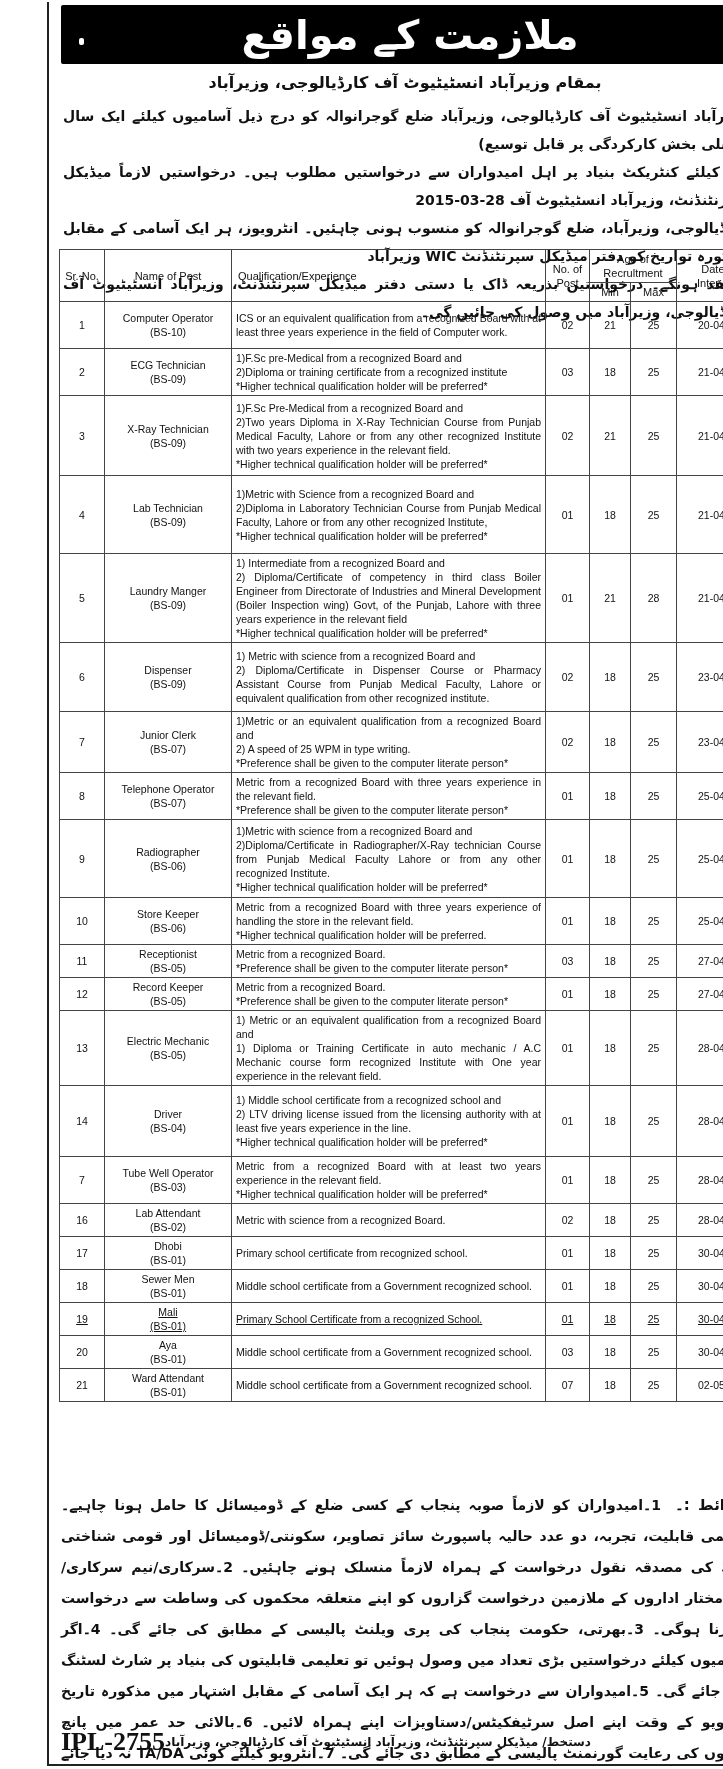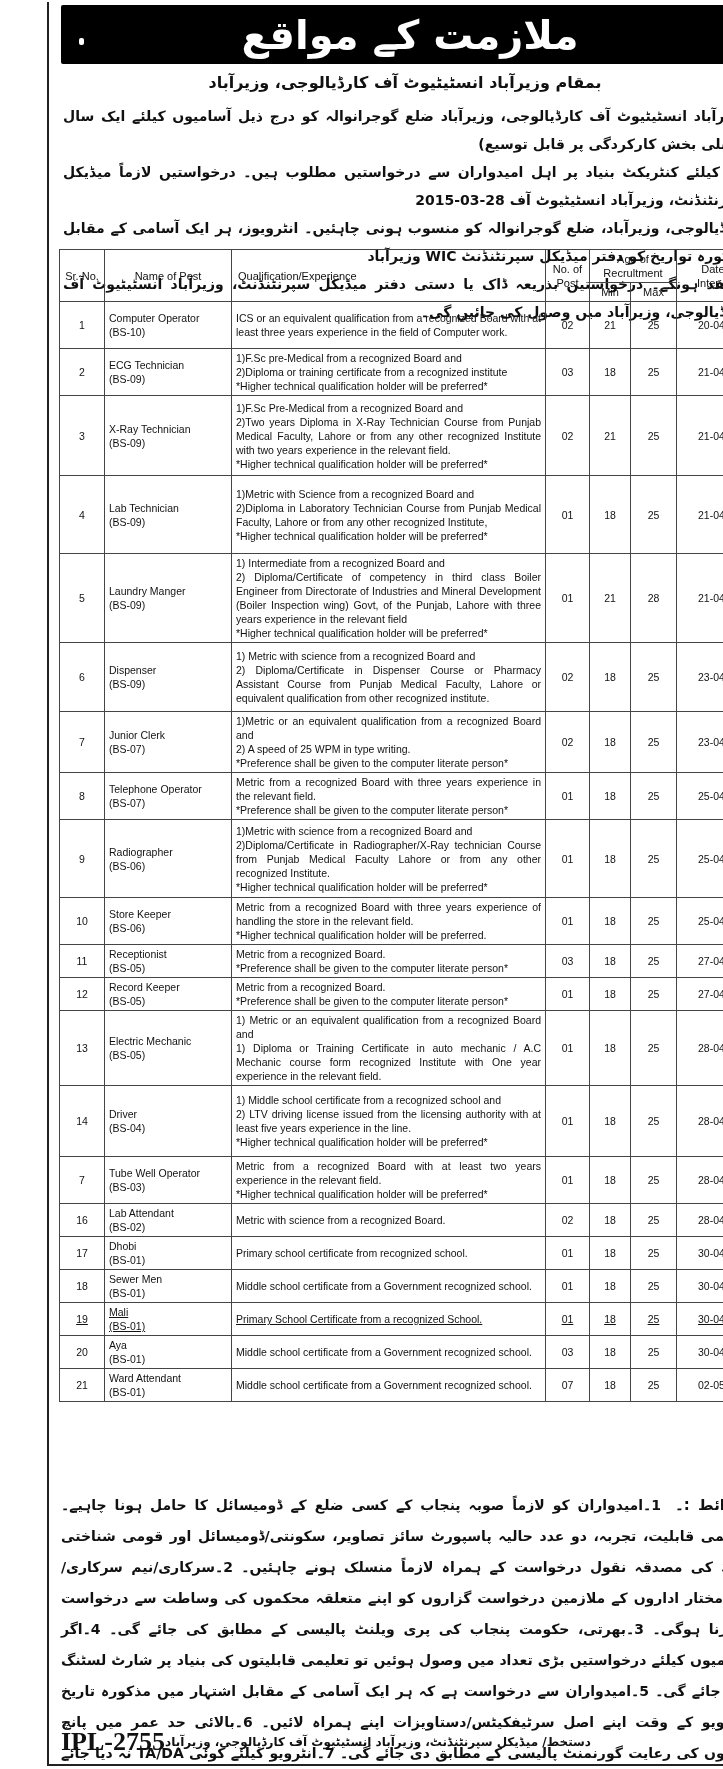--- a/index.html
+++ b/index.html
@@ -36,21 +36,21 @@
   table.posts {
     position: absolute; left: 10px; top: 247px; width: 702px;
     border-collapse: collapse; table-layout: fixed;
     font-family: "Liberation Sans", sans-serif; font-size: 10.5px; line-height: 14px;
   }
   table.posts th, table.posts td { border: 1px solid #444; }
   table.posts th { font-weight: normal; font-size: 11px; text-align: center; padding: 2px; }
   table.posts th.left { text-align: left; padding-left: 6px; }
   table.posts td { vertical-align: middle; padding: 2px 4px; }
   td.sr, td.num, td.date { text-align: center; }
-  td.name { font-size: 10.5px; }
+  td.name { font-size: 10.5px; text-align: center; }
   td.qual { text-align: justify; }
   .qual-line { display: block; }
 
   .conditions {
     position: absolute; left: 12px; right: 12px; top: 1488px; height: 220px;
     direction: rtl; text-align: justify;
     font-family: "DejaVu Sans", sans-serif; font-size: 14px; line-height: 31px; font-weight: bold;
   }
   .conditions .cond-head { font-size: 15px; font-weight: bold; margin-left: 6px; }
 

